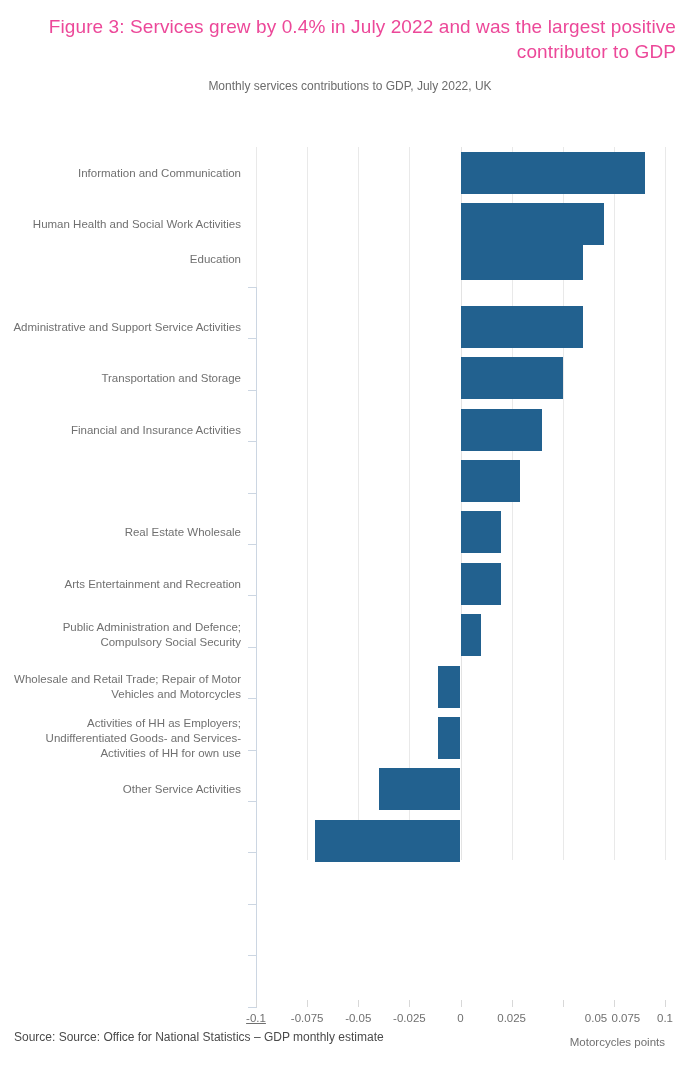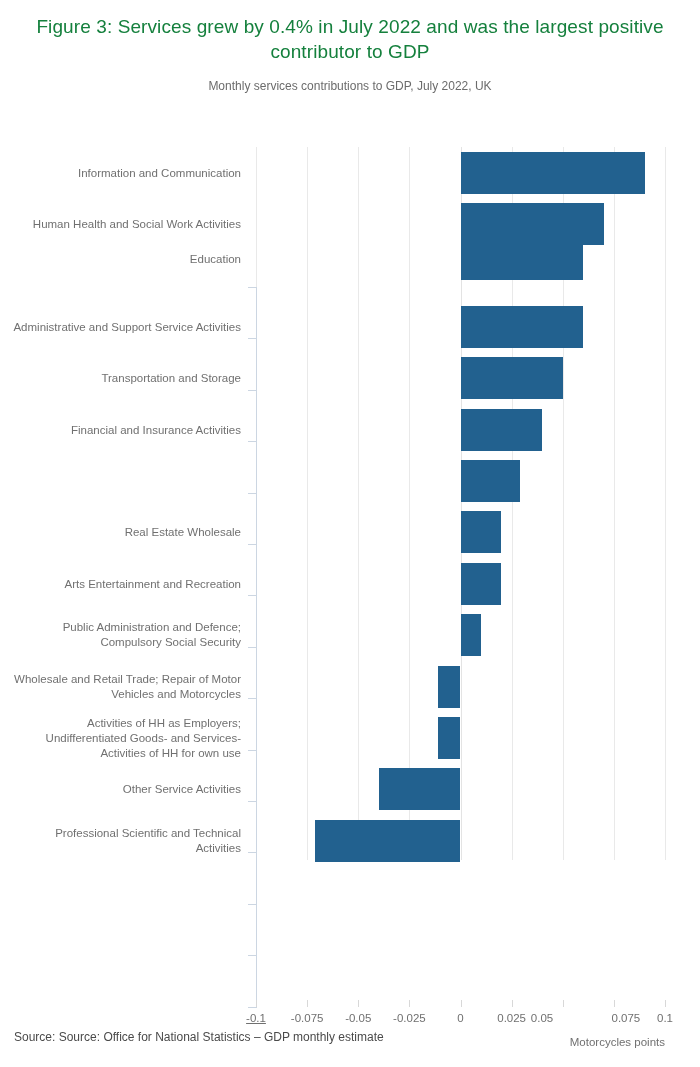--- a/index.html
+++ b/index.html
@@ -18,23 +18,24 @@
 
   
   .header {
     padding: 8px 24px 0 24px;
     text-align: center;
   }
   .chart-title {
     font-size: 19px;
     line-height: 25px;
     font-weight: 400;
-    color: #15803d;
+    color: #ec4899;
     margin: 6px 0 0 0;
     letter-spacing: 0.1px;
+    text-align: right;
   }
   .chart-subtitle {
     font-size: 12px;
     line-height: 16px;
     font-weight: 400;
     color: #6b6b6b;
     margin: 14px 0 0 0;
   }
 
   
@@ -244,40 +245,39 @@
       </div>
       <div class="row" style="top: 565.4px;">
         <div class="cat-label">Activities of HH as Employers; Undifferentiated Goods- and Services- Activities of HH for own use</div>
         <div class="bar" title="Activities of HH as Employers; Undifferentiated Goods- and Services- Activities of HH for own use: -0.011" style="left: 438.005px; width: 22.495px; background: rgb(34, 97, 143);"></div>
       </div>
       <div class="row" style="top: 616.8px;">
         <div class="cat-label">Other Service Activities</div>
         <div class="bar" title="Other Service Activities: -0.04" style="left: 378.7px; width: 81.8px; background: rgb(34, 97, 143);"></div>
       </div>
       <div class="row" style="top: 668.2px;">
-        <div class="cat-label">Professional Scientific and Technical Activities</div>
         <div class="bar" title="Professional Scientific and Technical Activities: -0.071" style="left: 315.305px; width: 145.195px; background: rgb(34, 97, 143);"></div>
       </div>
     </div>
   <div class="xaxis" id="xaxis">
     <div class="xaxis-title">Motorcycles points</div>
   <div class="xtick-mark" style="left: 256px;"></div>
       <div class="xtick-label" style="left: 256px; text-decoration: underline;">-0.1</div>
       <div class="xtick-mark" style="left: 307.125px;"></div>
       <div class="xtick-label" style="left: 307.125px;">-0.075</div>
       <div class="xtick-mark" style="left: 358.25px;"></div>
       <div class="xtick-label" style="left: 358.25px;">-0.05</div>
       <div class="xtick-mark" style="left: 409.375px;"></div>
       <div class="xtick-label" style="left: 409.375px;">-0.025</div>
       <div class="xtick-mark" style="left: 460.5px;"></div>
       <div class="xtick-label" style="left: 460.5px;">0</div>
       <div class="xtick-mark" style="left: 511.625px;"></div>
       <div class="xtick-label" style="left: 511.625px;">0.025</div>
       <div class="xtick-mark" style="left: 562.75px;"></div>
-      <div class="xtick-label" style="left: 542px; text-align: center;">0.05</div>
+      <div class="xtick-label" style="left: 596px; text-align: center;">0.05</div>
       <div class="xtick-mark" style="left: 613.875px;"></div>
       <div class="xtick-label" style="left: 613.875px; padding-left: 24px;">0.075</div>
       <div class="xtick-mark" style="left: 665px;"></div>
       <div class="xtick-label" style="left: 665px;">0.1</div>
     </div>
 </div>
 
 <div class="footer">
   <div class="source-text">Source: Source: Office for National Statistics – GDP monthly estimate</div>
 </div>

